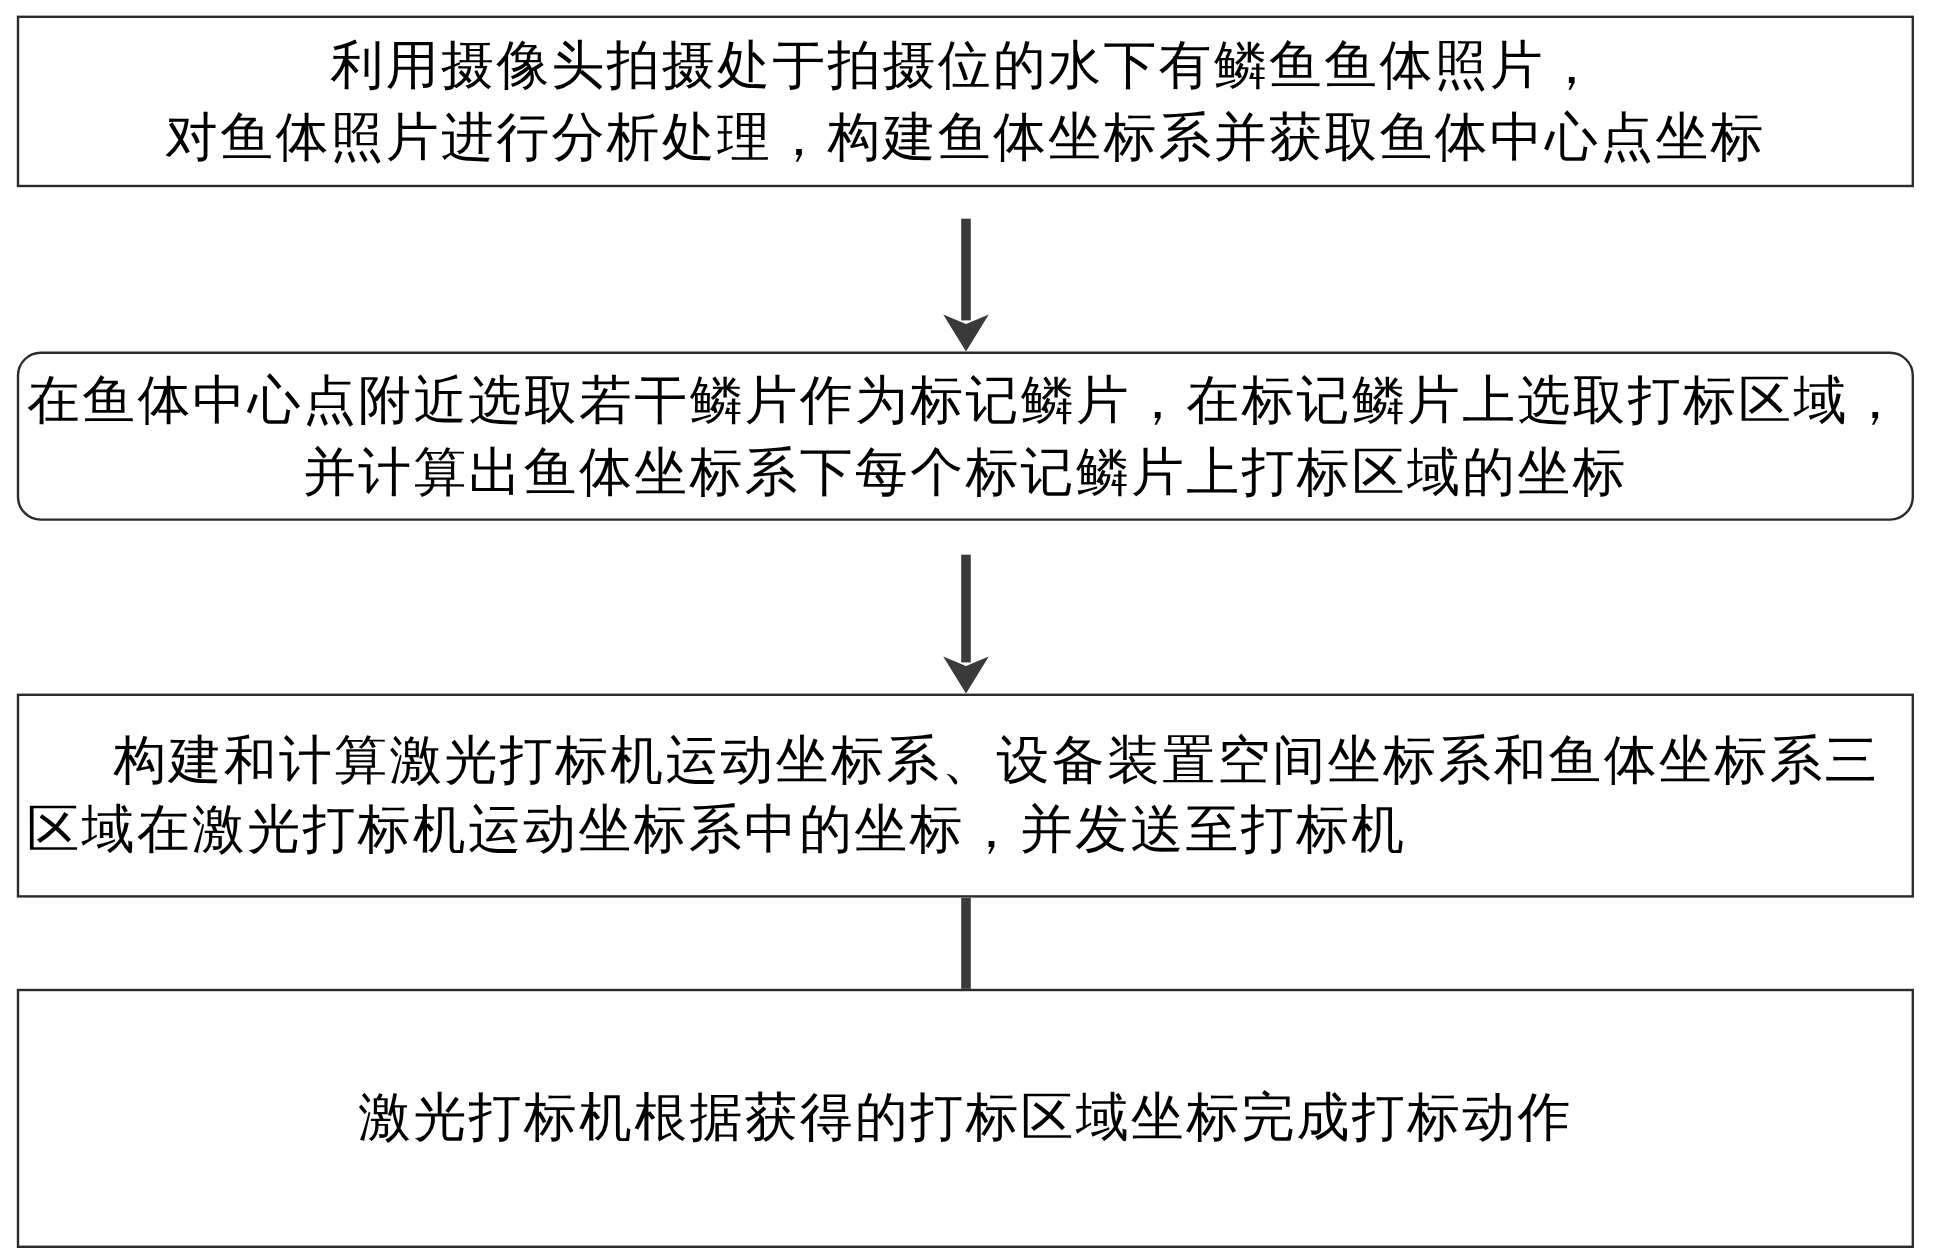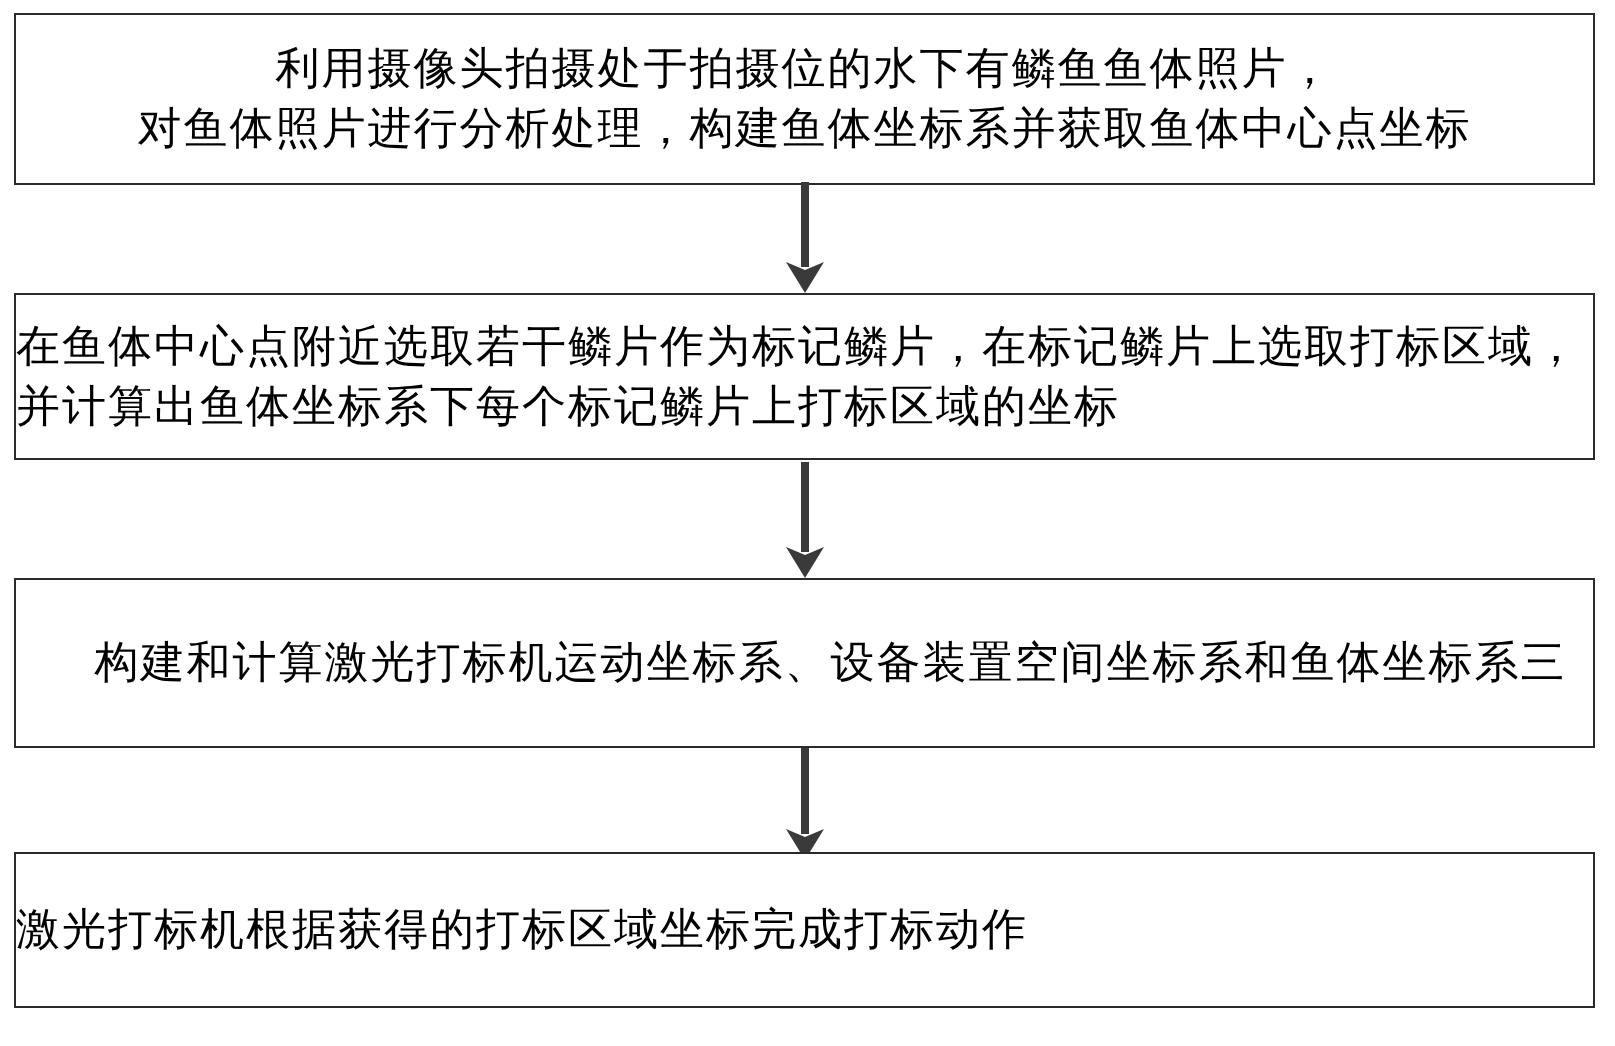--- a/index.html
+++ b/index.html
@@ -26,25 +26,25 @@
     flex-direction: column;
     justify-content: center;
     color: #000000;
     font-size: 44px;
     letter-spacing: 2px;
     line-height: 60px;
   }
   .flow-box .line {
     white-space: nowrap;
   }
-  .box-1 { top: 13px;  height: 172px; text-align: center; }
-  .box-2 { top: 293px; height: 167px; text-align: left; }
+  .box-1 { top: 13px;  height: 143px; text-align: center; }
+  .box-2 { top: 293px; height: 141px; text-align: center; border-radius: 20px; }
   .box-3 { top: 578px; height: 170px; text-align: left; padding: 0 6px; line-height: 58px; }
   .box-3 .indent-first { text-indent: 52px; text-align: center; }
-  .box-4 { top: 852px; height: 156px; }
+  .box-4 { top: 824px; height: 216px; text-align: center; }
   .flow-arrow {
     position: absolute;
     left: 785px;
     width: 40px;
     display: block;
   }
   .arrow-1 { top: 182px; height: 111px; }
   .arrow-2 { top: 462px; height: 116px; }
   .arrow-3 { top: 748px; height: 112px; }
 </style>
@@ -68,20 +68,21 @@
     <div class="line">并计算出鱼体坐标系下每个标记鳞片上打标区域的坐标</div>
   </div>
 
   <svg class="flow-arrow arrow-2" viewBox="0 0 40 116" xmlns="http://www.w3.org/2000/svg">
     <rect x="16" y="0" width="8" height="90" fill="#3a3a3a"></rect>
     <polygon points="1,85 20,93 39,85 20,116" fill="#3a3a3a"></polygon>
   </svg>
 
   <div class="flow-box box-3">
     <div class="line indent-first">构建和计算激光打标机运动坐标系、设备装置空间坐标系和鱼体坐标系三</div>
+    <div class="line">区域在激光打标机运动坐标系中的坐标，并发送至打标机</div>
   </div>
 
   <svg class="flow-arrow arrow-3" viewBox="0 0 40 112" xmlns="http://www.w3.org/2000/svg">
     <rect x="16" y="0" width="8" height="86" fill="#3a3a3a"></rect>
     <polygon points="1,81 20,89 39,81 20,112" fill="#3a3a3a"></polygon>
   </svg>
 
   <div class="flow-box box-4">
     <div class="line">激光打标机根据获得的打标区域坐标完成打标动作</div>
   </div>

